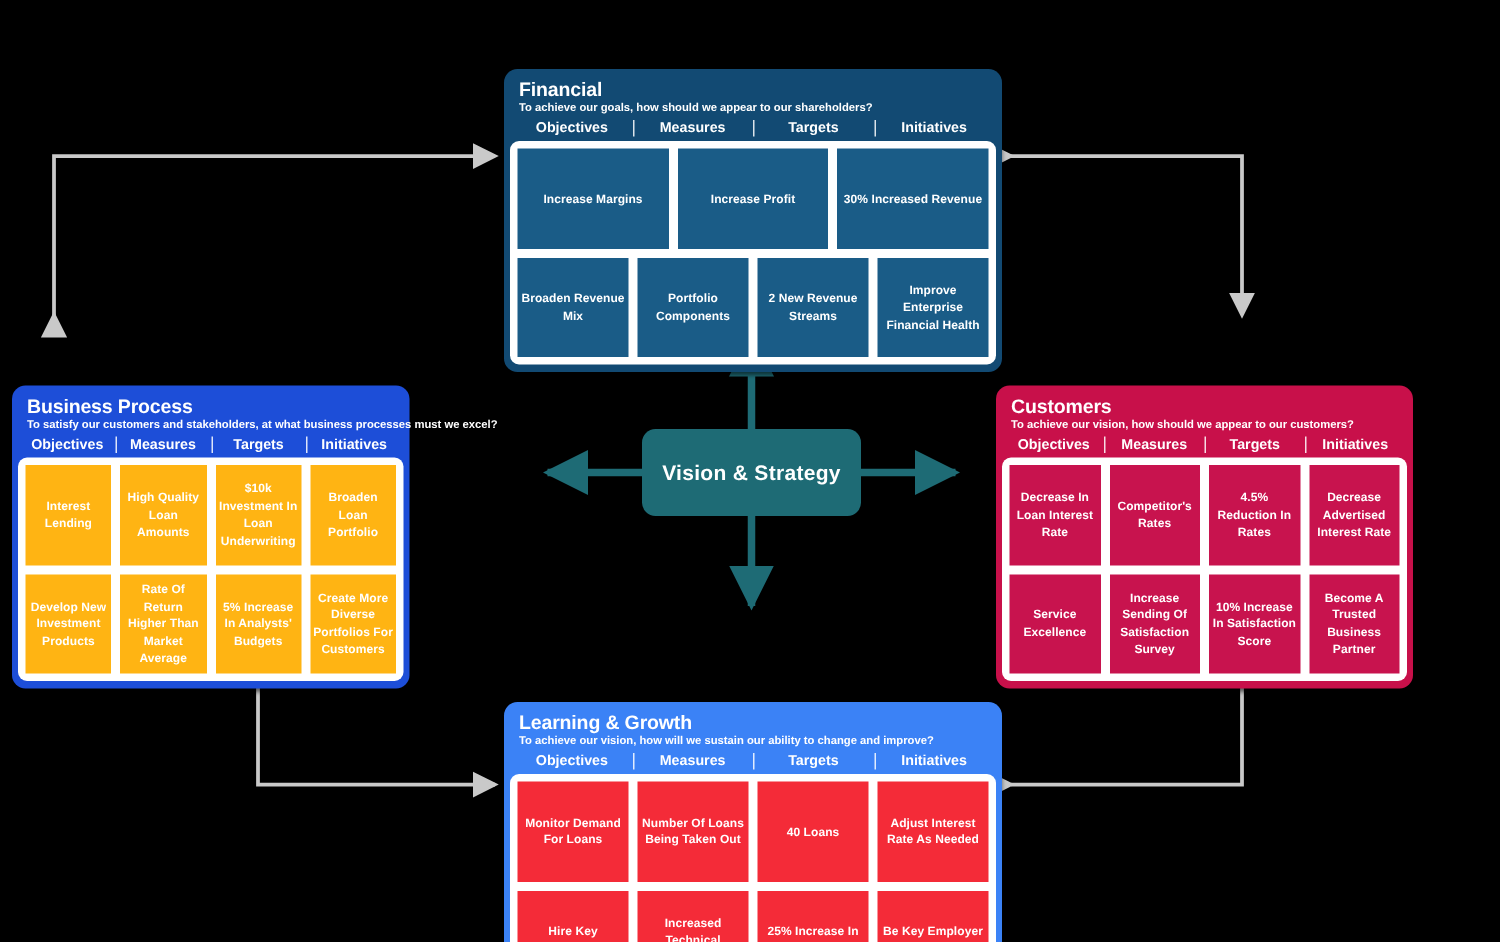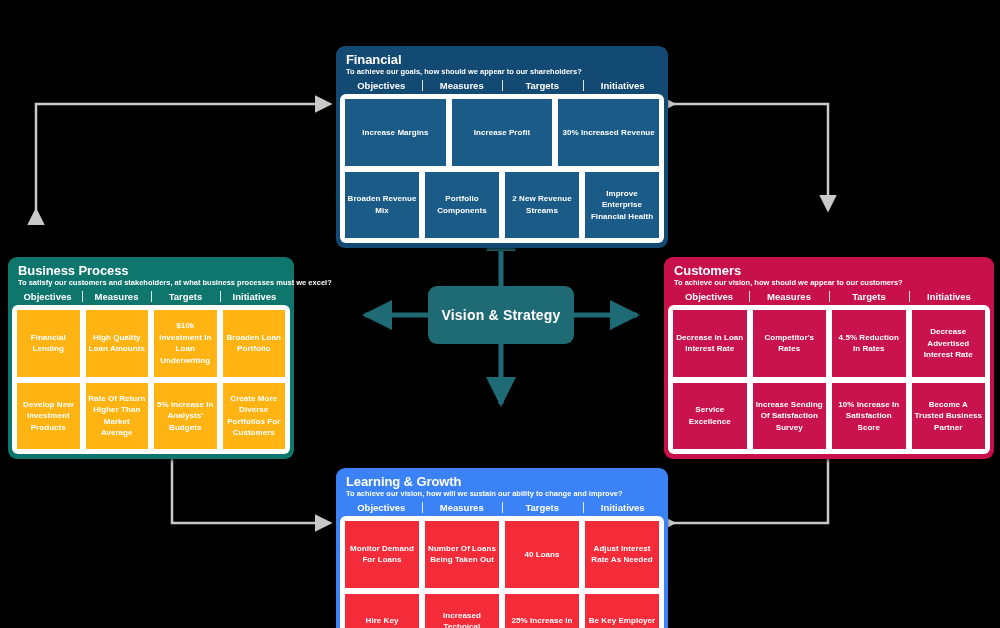--- a/index.html
+++ b/index.html
@@ -115,30 +115,30 @@
     left: 336px; top: 2px;
     width: 332px; height: 202px;
     background: #124A73;
     box-shadow: 0 2px 3px rgba(0,0,0,0.55);
   }
   #panel-financial .cell { background: #1A5C87; }
 
   
   #panel-business {
     left: 8px; top: 213px;
-    width: 286px; height: 202px;
-    background: #0f766e;
+    width: 265px; height: 202px;
+    background: #1d4ed8;
     box-shadow: 0 2px 3px rgba(0,0,0,0.55);
   }
   #panel-business .cell { background: #FFB413; }
 
   
   #panel-customers {
     left: 664px; top: 213px;
-    width: 330px; height: 202px;
+    width: 278px; height: 202px;
     background: #C8104A;
     box-shadow: 0 2px 3px rgba(0,0,0,0.55);
   }
   #panel-customers .cell { background: #C8134E; }
 
   
   #panel-learning {
     left: 336px; top: 424px;
     width: 332px; height: 202px;
     background: #3b82f6;
@@ -235,21 +235,21 @@
     <div class="panel-title">Business Process</div>
     <div class="panel-sub">To satisfy our customers and stakeholders, at what business processes must we excel?</div>
     <div class="col-head-row">
       <div class="col-head">Objectives</div>
       <div class="col-head">Measures</div>
       <div class="col-head">Targets</div>
       <div class="col-head">Initiatives</div>
     </div>
     <div class="grid-wrap">
       <div class="grid-row">
-        <div class="cell">Financial Lending</div>
+        <div class="cell">Interest Lending</div>
         <div class="cell">High Quality Loan Amounts</div>
         <div class="cell">$10k Investment In Loan Underwriting</div>
         <div class="cell">Broaden Loan Portfolio</div>
       </div>
       <div class="grid-row">
         <div class="cell">Develop New Investment Products</div>
         <div class="cell">Rate Of Return Higher Than Market Average</div>
         <div class="cell">5% Increase In Analysts' Budgets</div>
         <div class="cell">Create More Diverse Portfolios For Customers</div>
       </div>

